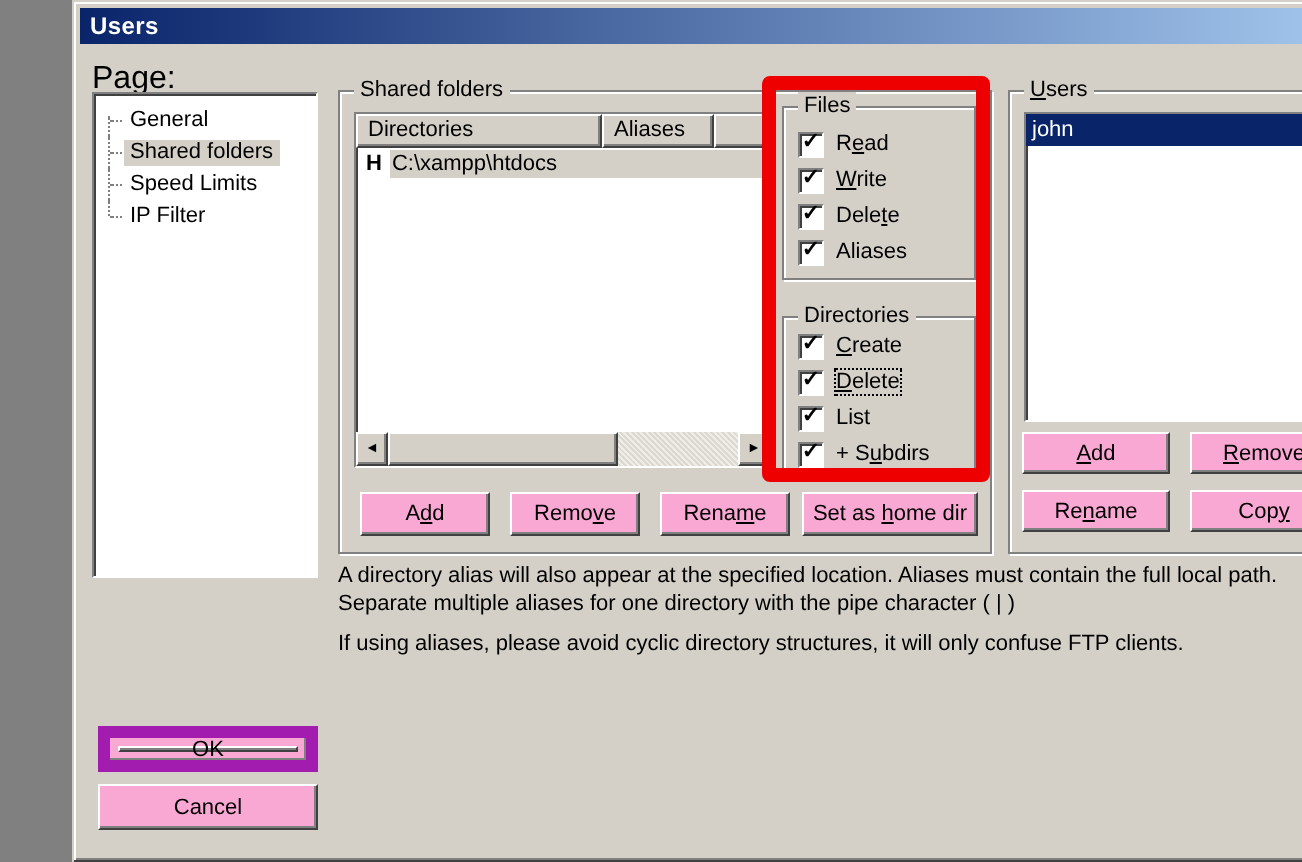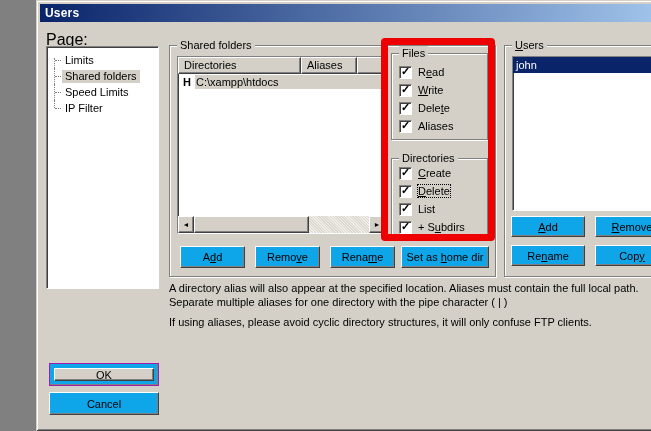--- a/index.html
+++ b/index.html
@@ -10,23 +10,23 @@
     overflow:hidden;font-size:11px;color:#000;margin-left:36px;}
   .titlebar{position:absolute;left:4px;top:4px;right:4px;height:18px;
     background:linear-gradient(to right,#0a246a,#a6caf0);
     display:flex;align-items:center;padding-left:5px;}
   .title{color:#fff;font-weight:bold;font-size:12px;letter-spacing:.2px;}
   .closebtn{position:absolute;right:3px;top:2px;width:16px;height:14px;
     background:#d4d0c8;border:1px solid;border-color:#fff #404040 #404040 #fff;
     box-shadow:inset -1px -1px 0 #808080;display:flex;align-items:center;justify-content:center;
     font-size:9px;font-weight:bold;line-height:1;}
   .btn{position:absolute;display:flex;align-items:center;justify-content:center;
-    background:#0ea5e9;border:1px solid;border-color:#fff #404040 #404040 #fff;
+    background:#f9a8d4;border:1px solid;border-color:#fff #404040 #404040 #fff;
     box-shadow:inset -1px -1px 0 #808080;font-size:11px;cursor:default;}
-  .btn-default{border:1px solid #a21caf;padding:4px;}
+  .btn-default{border:6px solid #a21caf;padding:4px;}
   .btn-default .inner{width:100%;height:100%;display:flex;align-items:center;justify-content:center;
     background:#d4d0c8;border:1px solid;border-color:#fff #404040 #404040 #fff;
     box-shadow:inset -1px -1px 0 #808080;}
   .sunken{background:#fff;border:1px solid;border-color:#808080 #fff #fff #808080;
     box-shadow:inset 1px 1px 0 #404040;}
   .groupbox{position:absolute;border:1px solid #808080;
     box-shadow:inset 1px 1px 0 #fff, 1px 1px 0 #fff;}
   .groupcap{position:absolute;top:-8px;left:7px;background:#d4d0c8;padding:0 3px;line-height:14px;}
   .label{font-size:16px;}
   
@@ -73,21 +73,21 @@
     <span class="title">Users</span>
     <span class="closebtn">
       <span>✕</span>
     </span>
   </div>
 
   <div class="label" style="position:absolute;left:10px;top:31px;">Page:</div>
   <div class="tree sunken" style="left:10px;top:46px;width:113px;height:243px;padding-top:5px;">
     <div class="tree-item first">
       <span class="tree-conn"></span>
-      <span class="tree-label">Limits</span>
+      <span class="tree-label">General</span>
     </div>
     <div class="tree-item">
       <span class="tree-conn"></span>
       <span class="tree-label sel">Shared folders</span>
     </div>
     <div class="tree-item">
       <span class="tree-conn"></span>
       <span class="tree-label">Speed Limits</span>
     </div>
     <div class="tree-item last">

